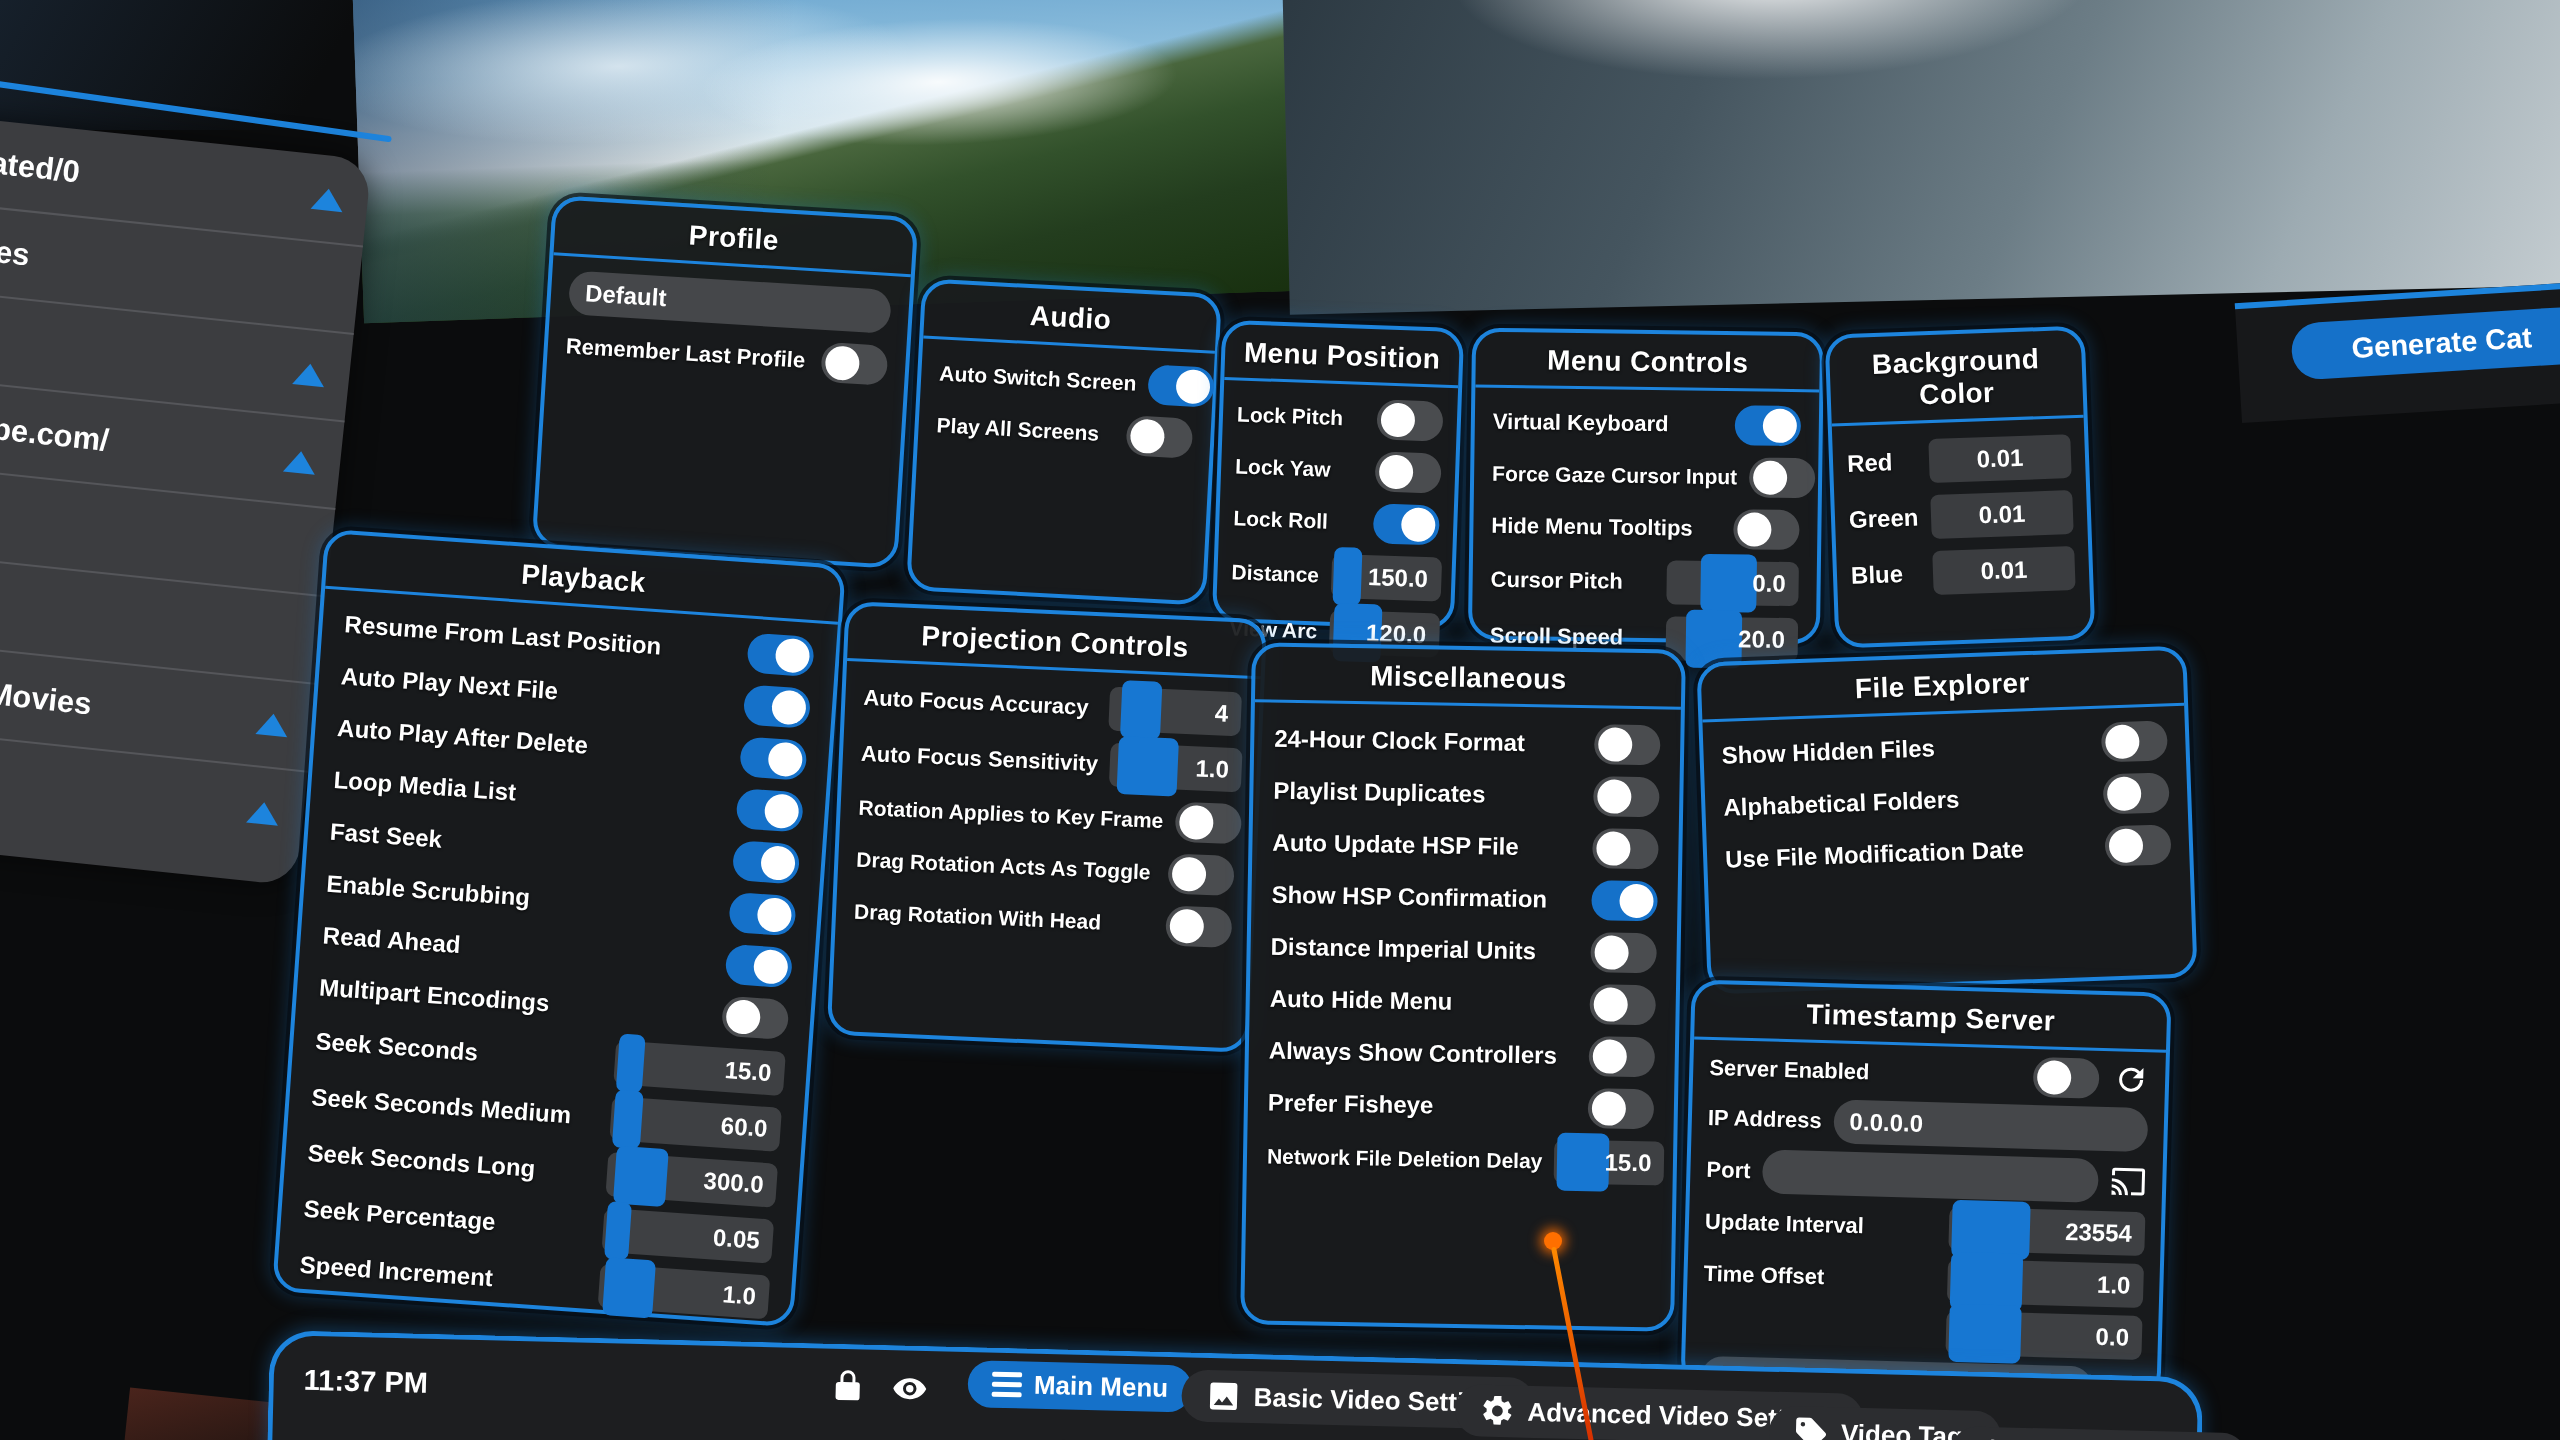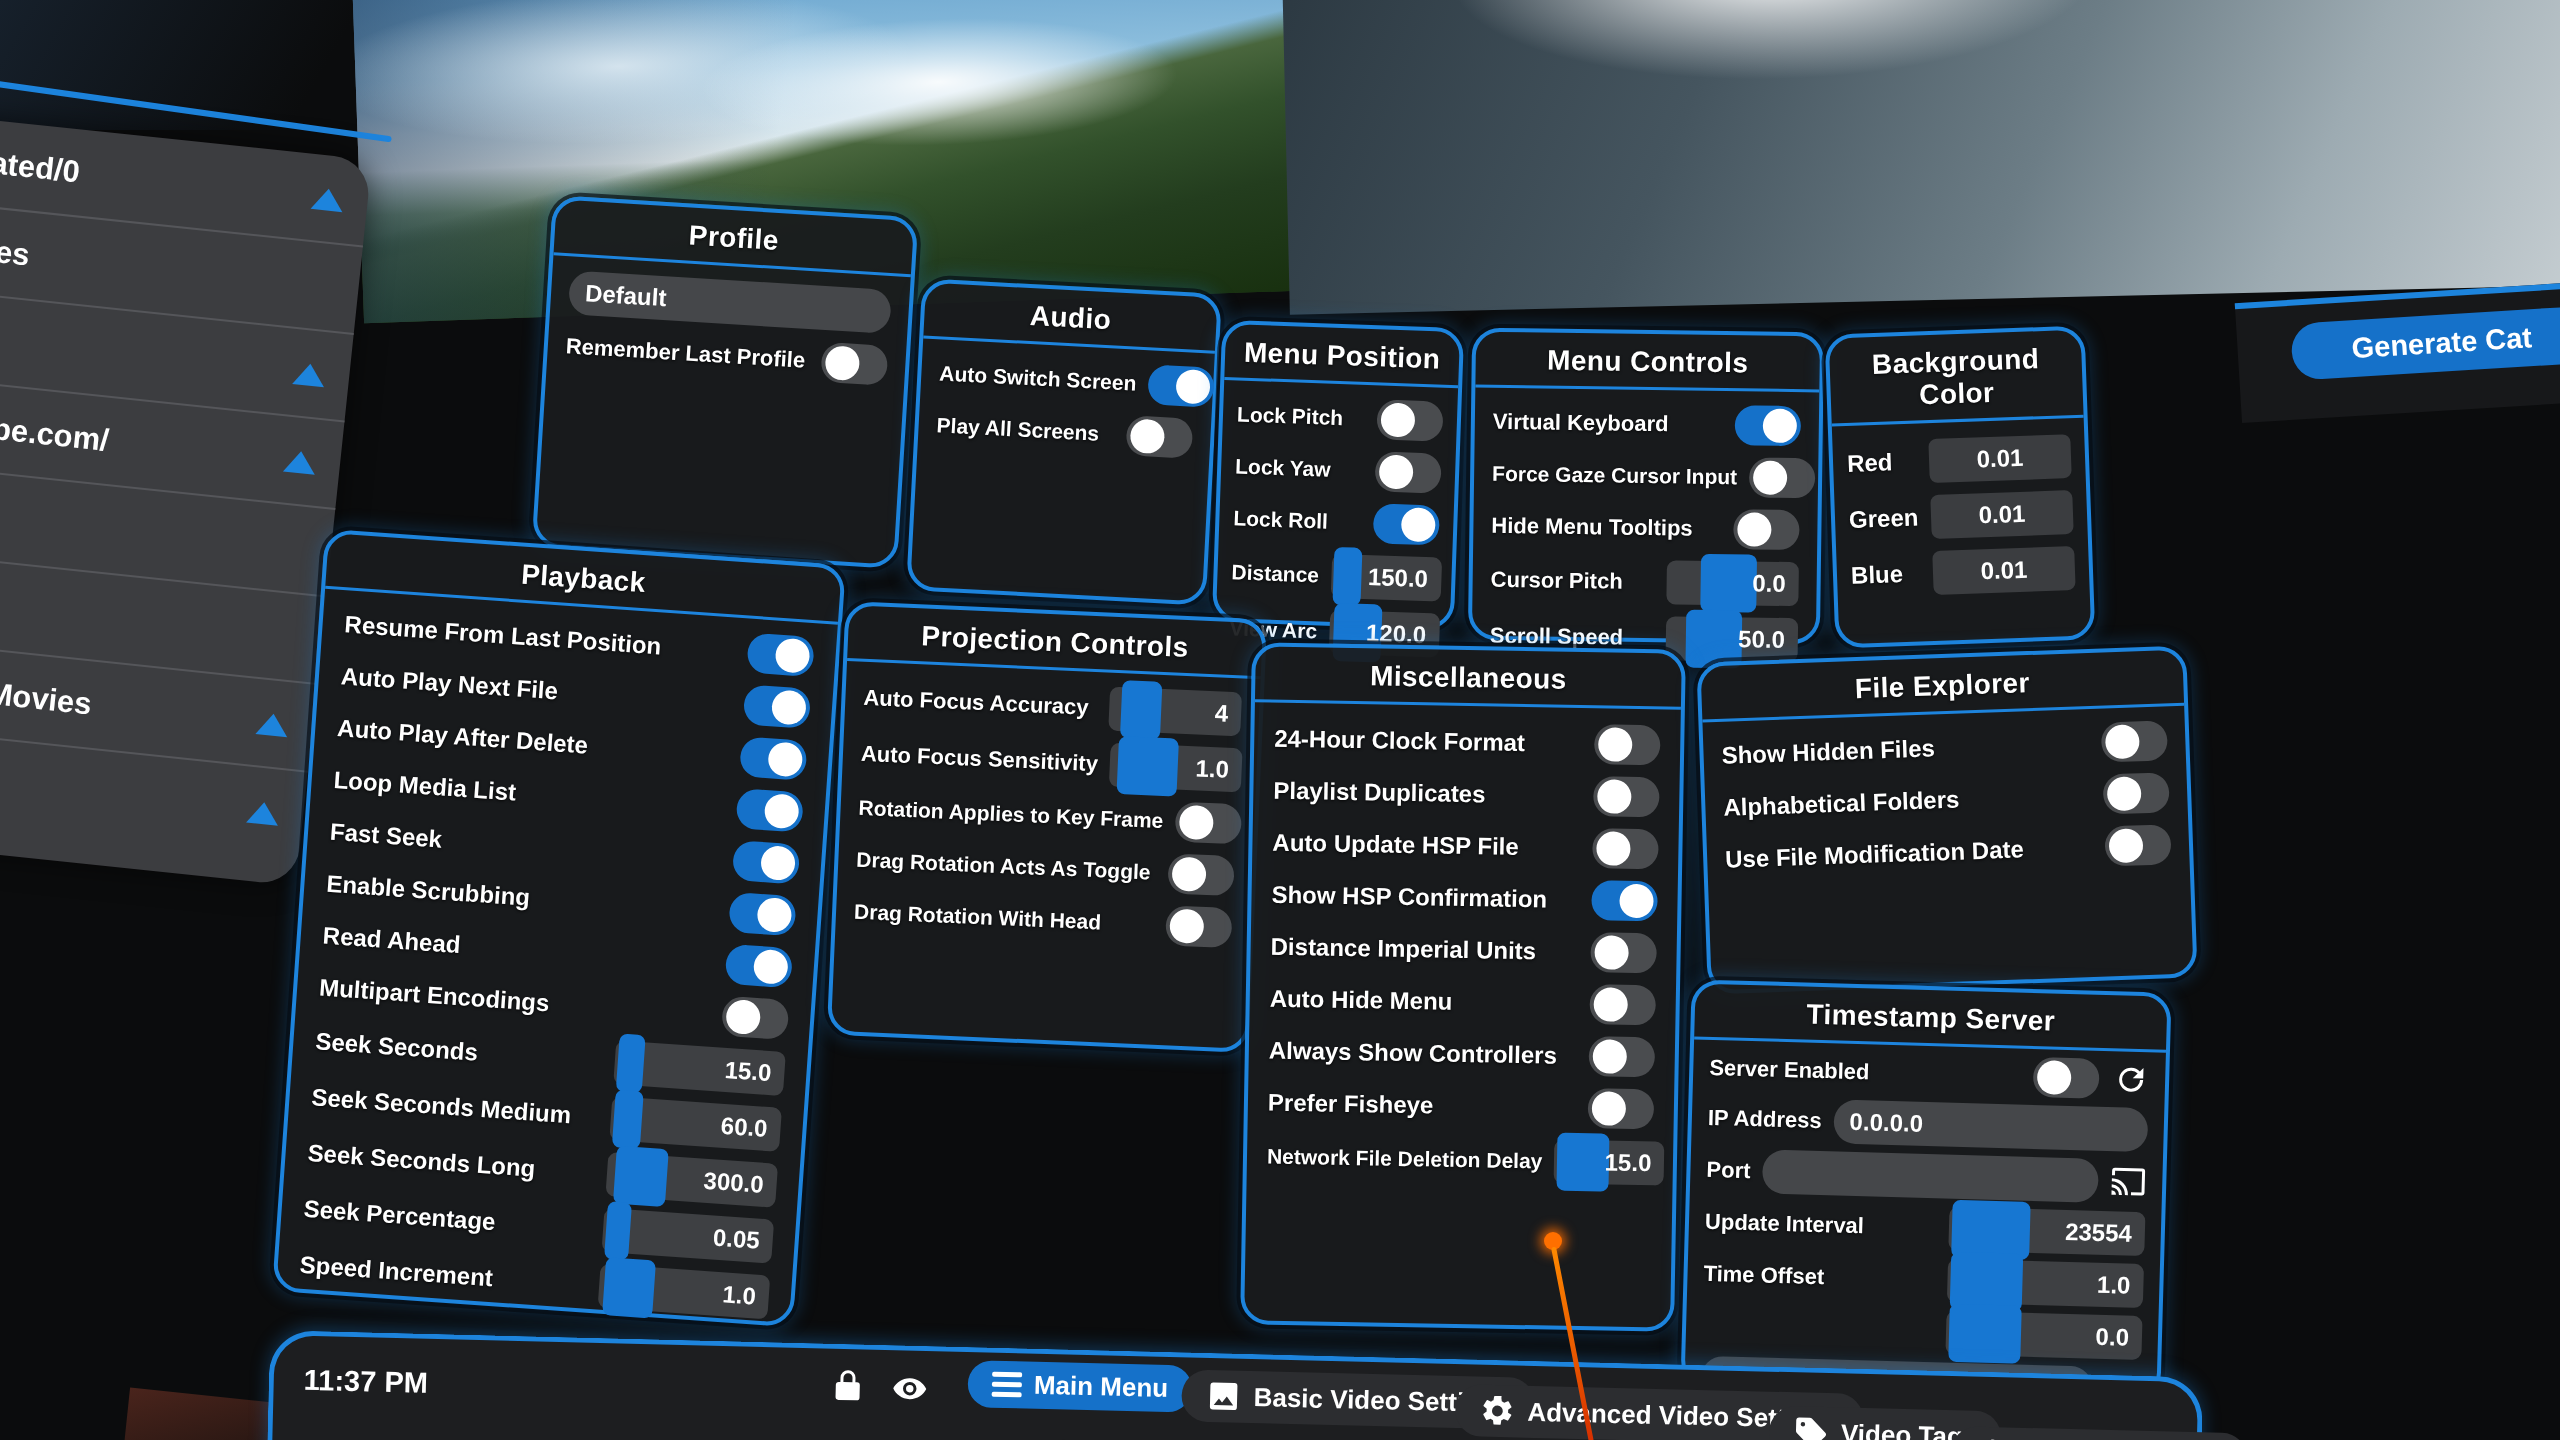--- a/index.html
+++ b/index.html
@@ -236,21 +236,21 @@
         <span class="lbl sm">Cursor Pitch</span>
         <span class="slider s-sm">
             <span class="handle" style="left:34px;width:56px;"></span>
             <span class="val">0.0</span>
           </span>
       </div>
       <div class="row">
         <span class="lbl sm">Scroll Speed</span>
         <span class="slider s-sm">
             <span class="handle" style="left:20px;width:56px;"></span>
-            <span class="val">50.0</span>
+            <span class="val">20.0</span>
           </span>
       </div>
     </div>
   </div>
 
   <div class="panel" style="left:1830px;top:330px;width:260px;height:314px;transform:rotate(-2deg);">
     <div class="title">Background Color</div>
     <div class="rows" style="padding:10px 14px;">
       <div class="row">
         <span class="lbl">Red</span>

